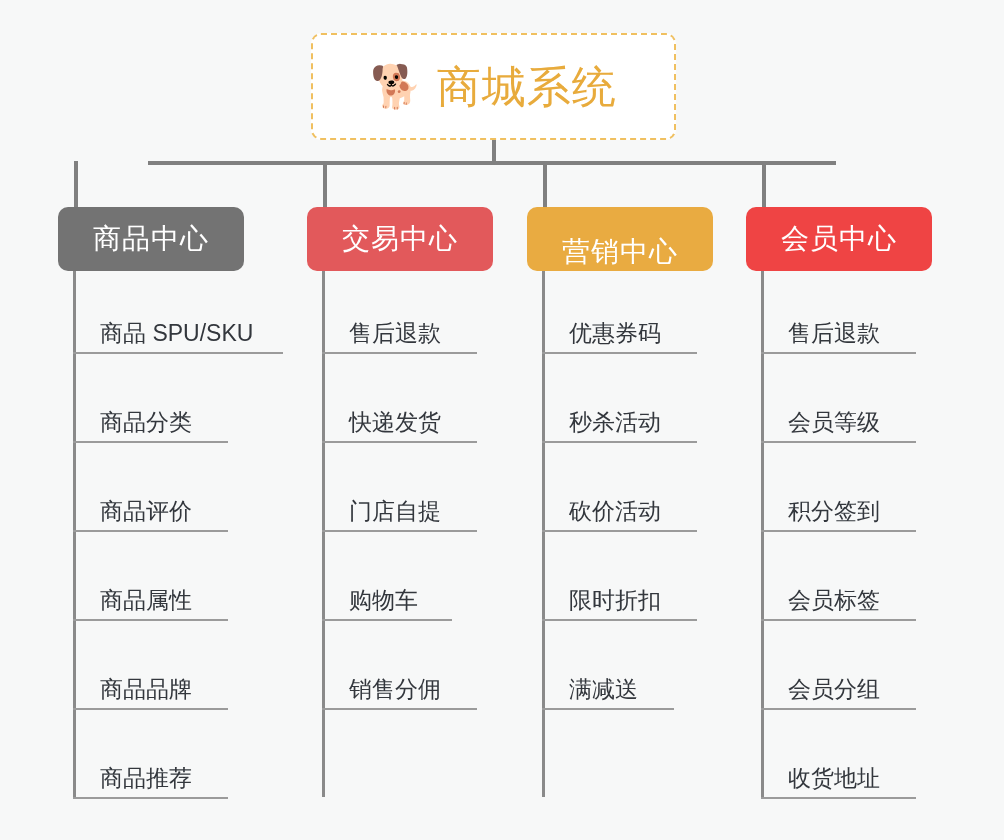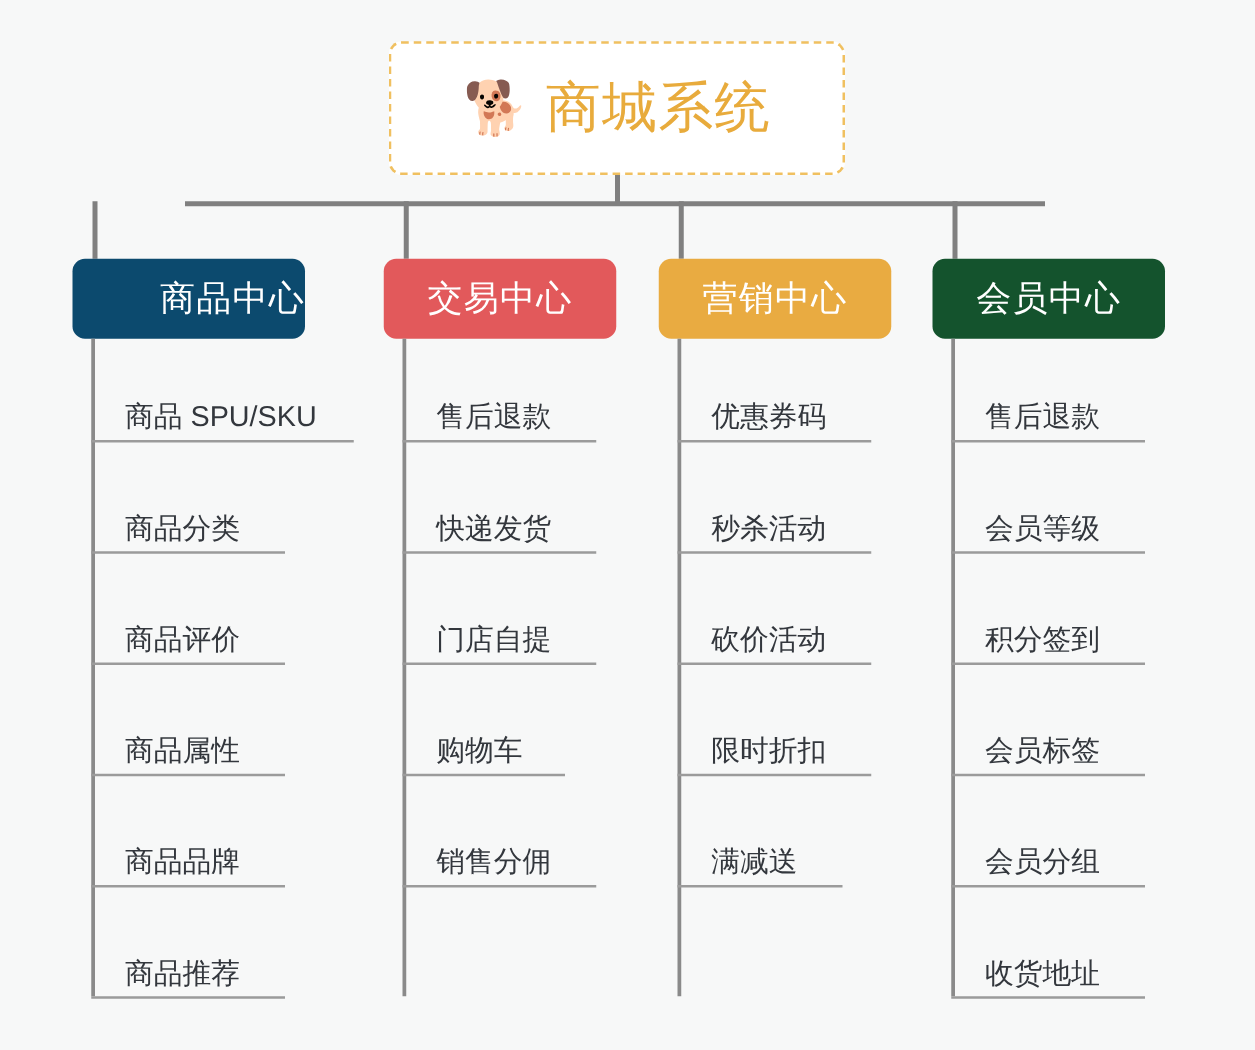--- a/index.html
+++ b/index.html
@@ -136,21 +136,21 @@
 
   <div id="drops">
       <div class="conn conn-drop" style="left: 74px;"></div>
       <div class="conn conn-drop" style="left: 323px;"></div>
       <div class="conn conn-drop" style="left: 543px;"></div>
       <div class="conn conn-drop" style="left: 762px;"></div>
     </div>
 
   <div id="branches">
       <div class="branch" style="left: 58px; width: 186px;">
-        <div class="branch-header" style="background: #0c4a6e; justify-content: flex-end;">
+        <div class="branch-header" style="background: #737373;">
           <span>商品中心</span>
         </div>
         <div class="branch-body">
           <div class="trunk" style="height: 526px;"></div>
           <div class="leaf">
             <span class="leaf-label">商品 SPU/SKU</span>
             <div class="leaf-rule" style="width: 210px;"></div>
           </div>
           <div class="leaf">
             <span class="leaf-label">商品分类</span>
@@ -196,21 +196,21 @@
             <span class="leaf-label">购物车</span>
             <div class="leaf-rule" style="width: 130px;"></div>
           </div>
           <div class="leaf">
             <span class="leaf-label">销售分佣</span>
             <div class="leaf-rule" style="width: 155px;"></div>
           </div>
         </div>
       </div>
       <div class="branch" style="left: 527px; width: 186px;">
-        <div class="branch-header" style="background: rgb(233, 171, 65);">
+        <div class="branch-header" style="background: rgb(233, 171, 65); align-items: flex-end;">
           <span>营销中心</span>
         </div>
         <div class="branch-body">
           <div class="trunk" style="height: 526px;"></div>
           <div class="leaf">
             <span class="leaf-label">优惠券码</span>
             <div class="leaf-rule" style="width: 155px;"></div>
           </div>
           <div class="leaf">
             <span class="leaf-label">秒杀活动</span>
@@ -224,21 +224,21 @@
             <span class="leaf-label">限时折扣</span>
             <div class="leaf-rule" style="width: 155px;"></div>
           </div>
           <div class="leaf">
             <span class="leaf-label">满减送</span>
             <div class="leaf-rule" style="width: 132px;"></div>
           </div>
         </div>
       </div>
       <div class="branch" style="left: 746px; width: 186px;">
-        <div class="branch-header" style="background: #14532d;">
+        <div class="branch-header" style="background: #ef4444;">
           <span>会员中心</span>
         </div>
         <div class="branch-body">
           <div class="trunk" style="height: 526px;"></div>
           <div class="leaf">
             <span class="leaf-label">售后退款</span>
             <div class="leaf-rule" style="width: 155px;"></div>
           </div>
           <div class="leaf">
             <span class="leaf-label">会员等级</span>

